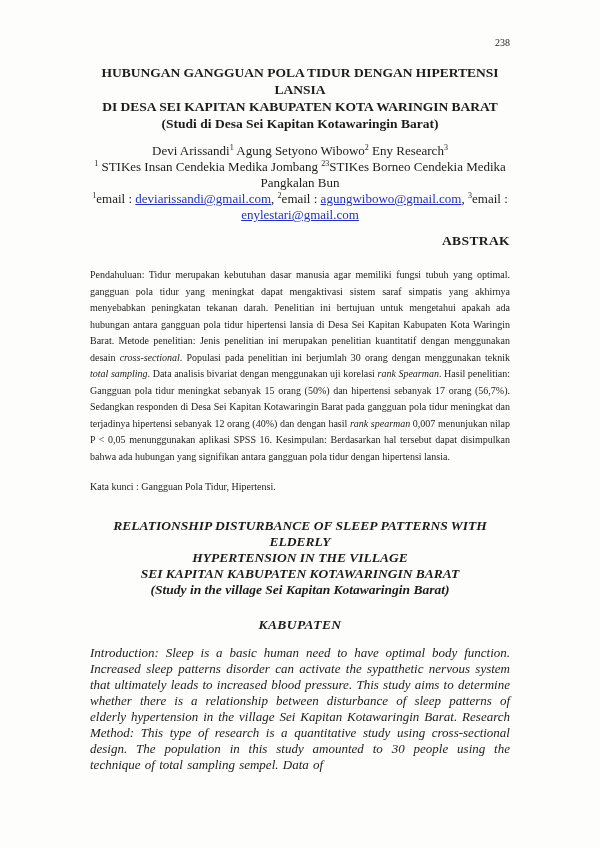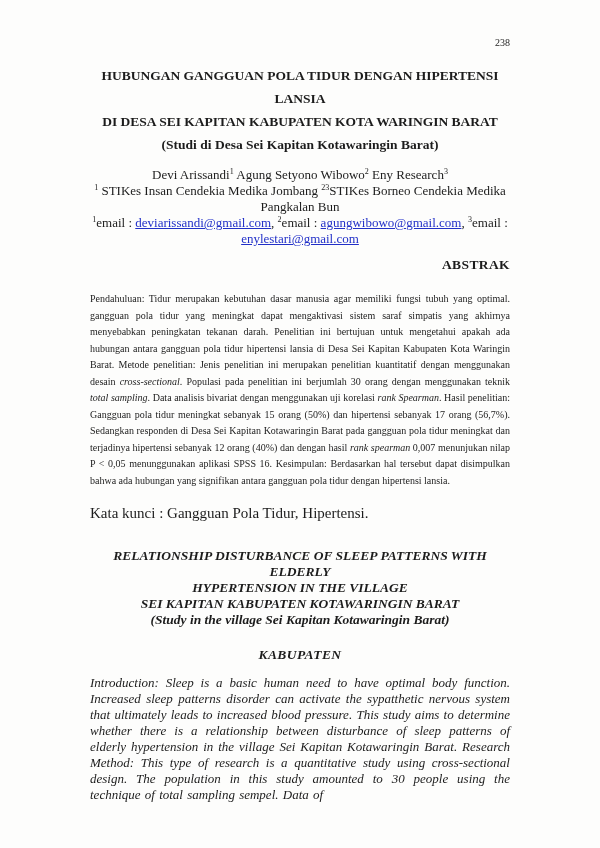--- a/index.html
+++ b/index.html
@@ -25,21 +25,21 @@
     top: 24px;
     right: 90px;
     font-size: 10px;
     margin-top: 13px;
   }
   .title-id {
     margin-top: 40px;
     text-align: center;
     font-weight: bold;
     font-size: 13.5px;
-    line-height: 23px;
+    line-height: 17px;
   }
   .authors-block {
     margin-top: 11px;
     text-align: center;
     font-size: 13px;
     line-height: 16px;
   }
   .authors-line { font-weight: bold; }
   .affiliation-line, .emails-line { margin-top: 0; }
   .b { font-weight: normal; }
@@ -58,21 +58,21 @@
     letter-spacing: 0.4px;
   }
   .para {
     margin-top: 18px;
     text-align: justify;
     font-size: 10px;
     line-height: 16.5px;
   }
   .kata-kunci {
     margin-top: 16px;
-    font-size: 15px;
+    font-size: 10px;
   }
   .title-en {
     margin-top: 26px;
     text-align: center;
     font-weight: bold;
     font-style: italic;
     font-size: 13.5px;
     line-height: 16px;
   }
   .abstract-heading {

